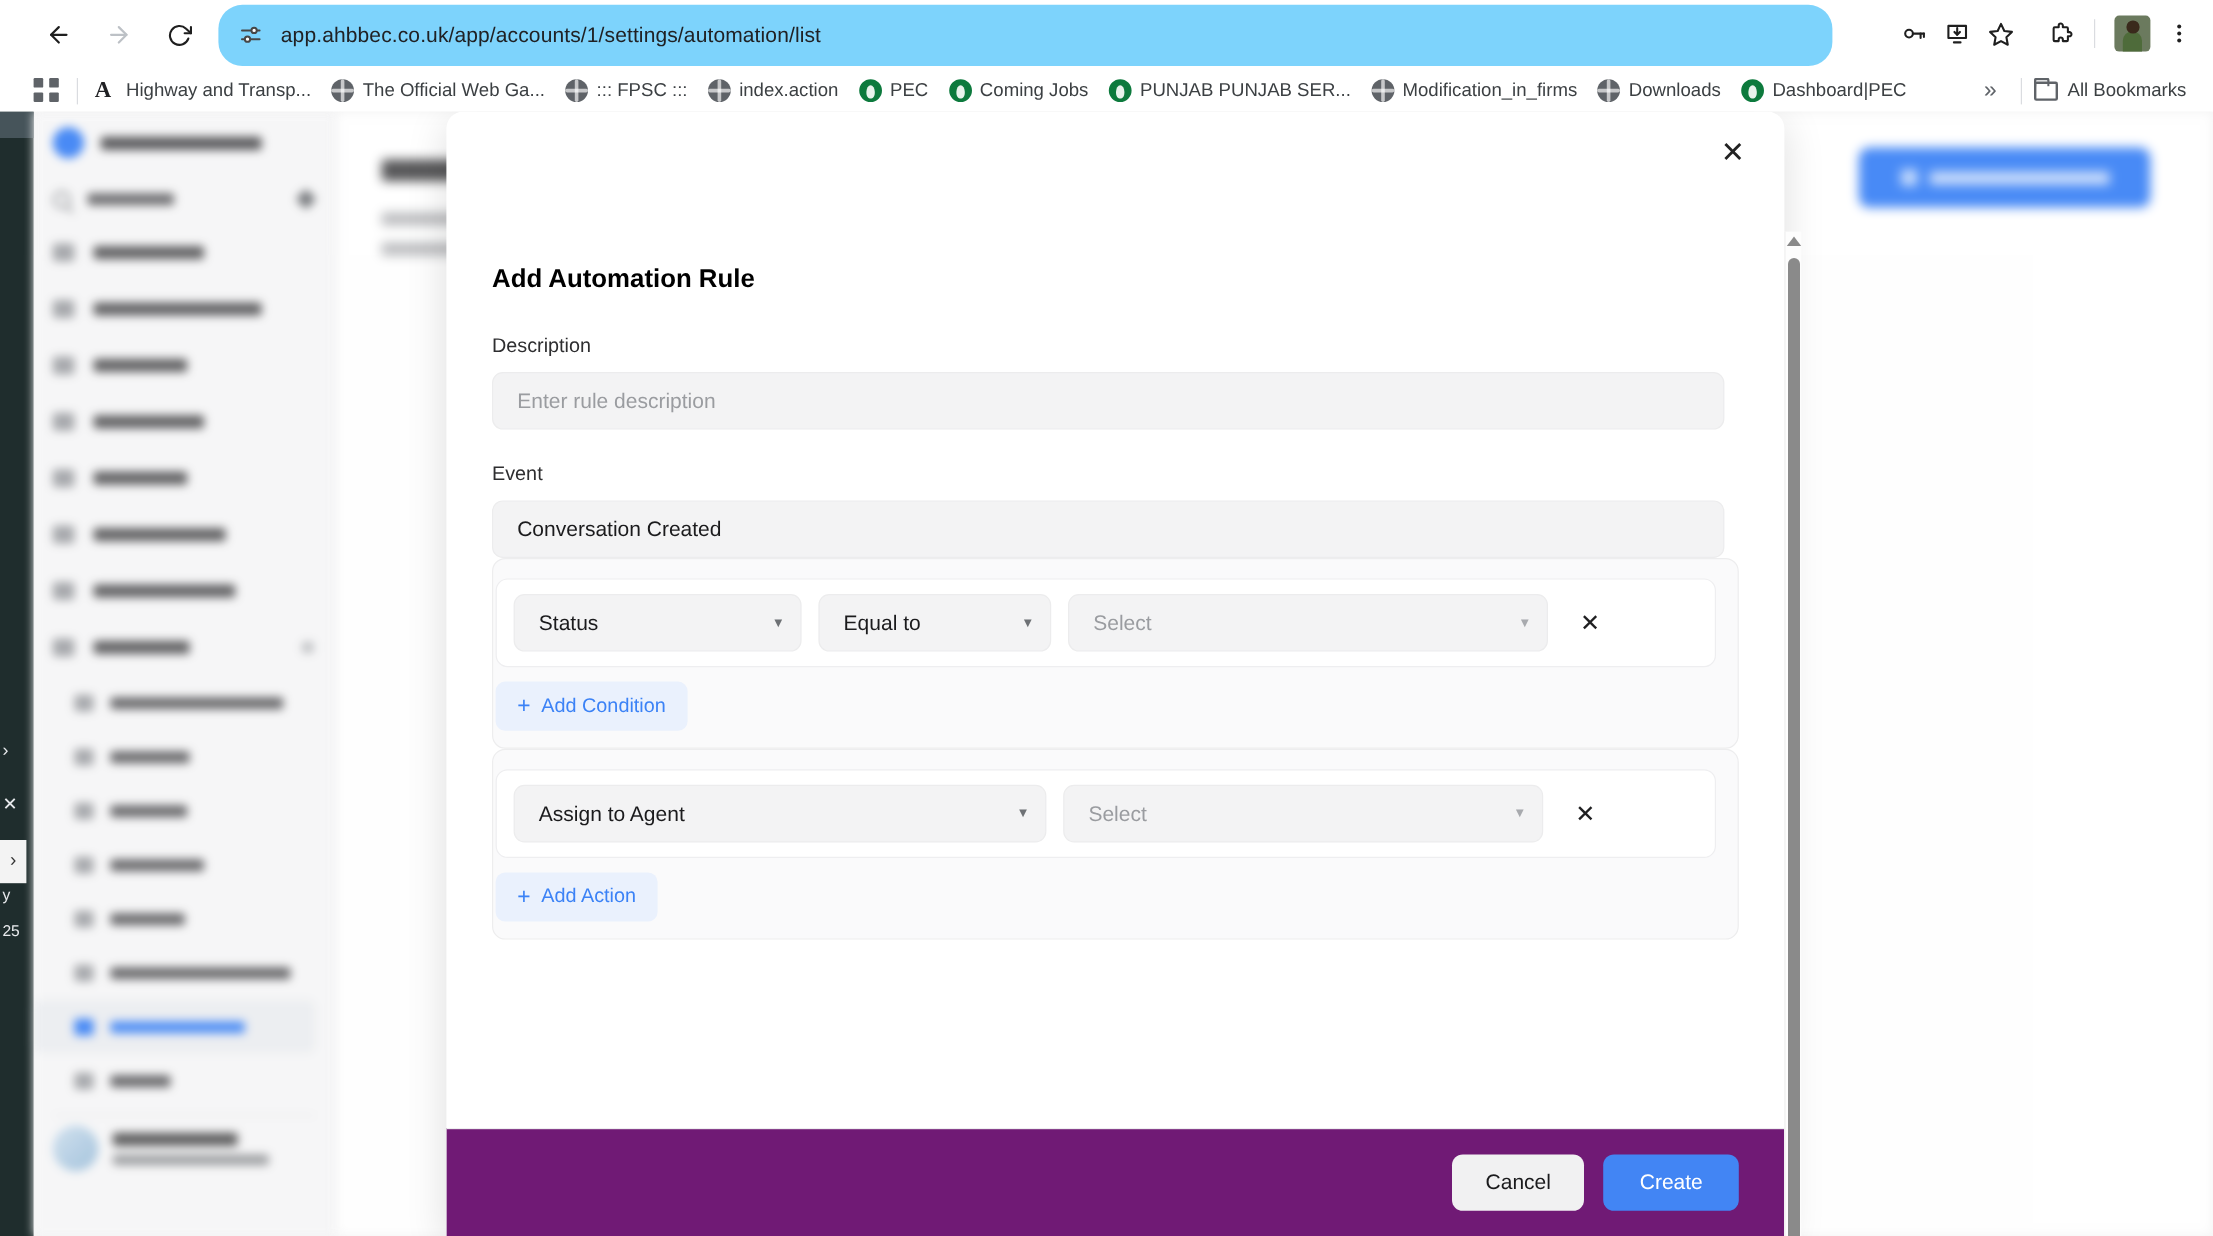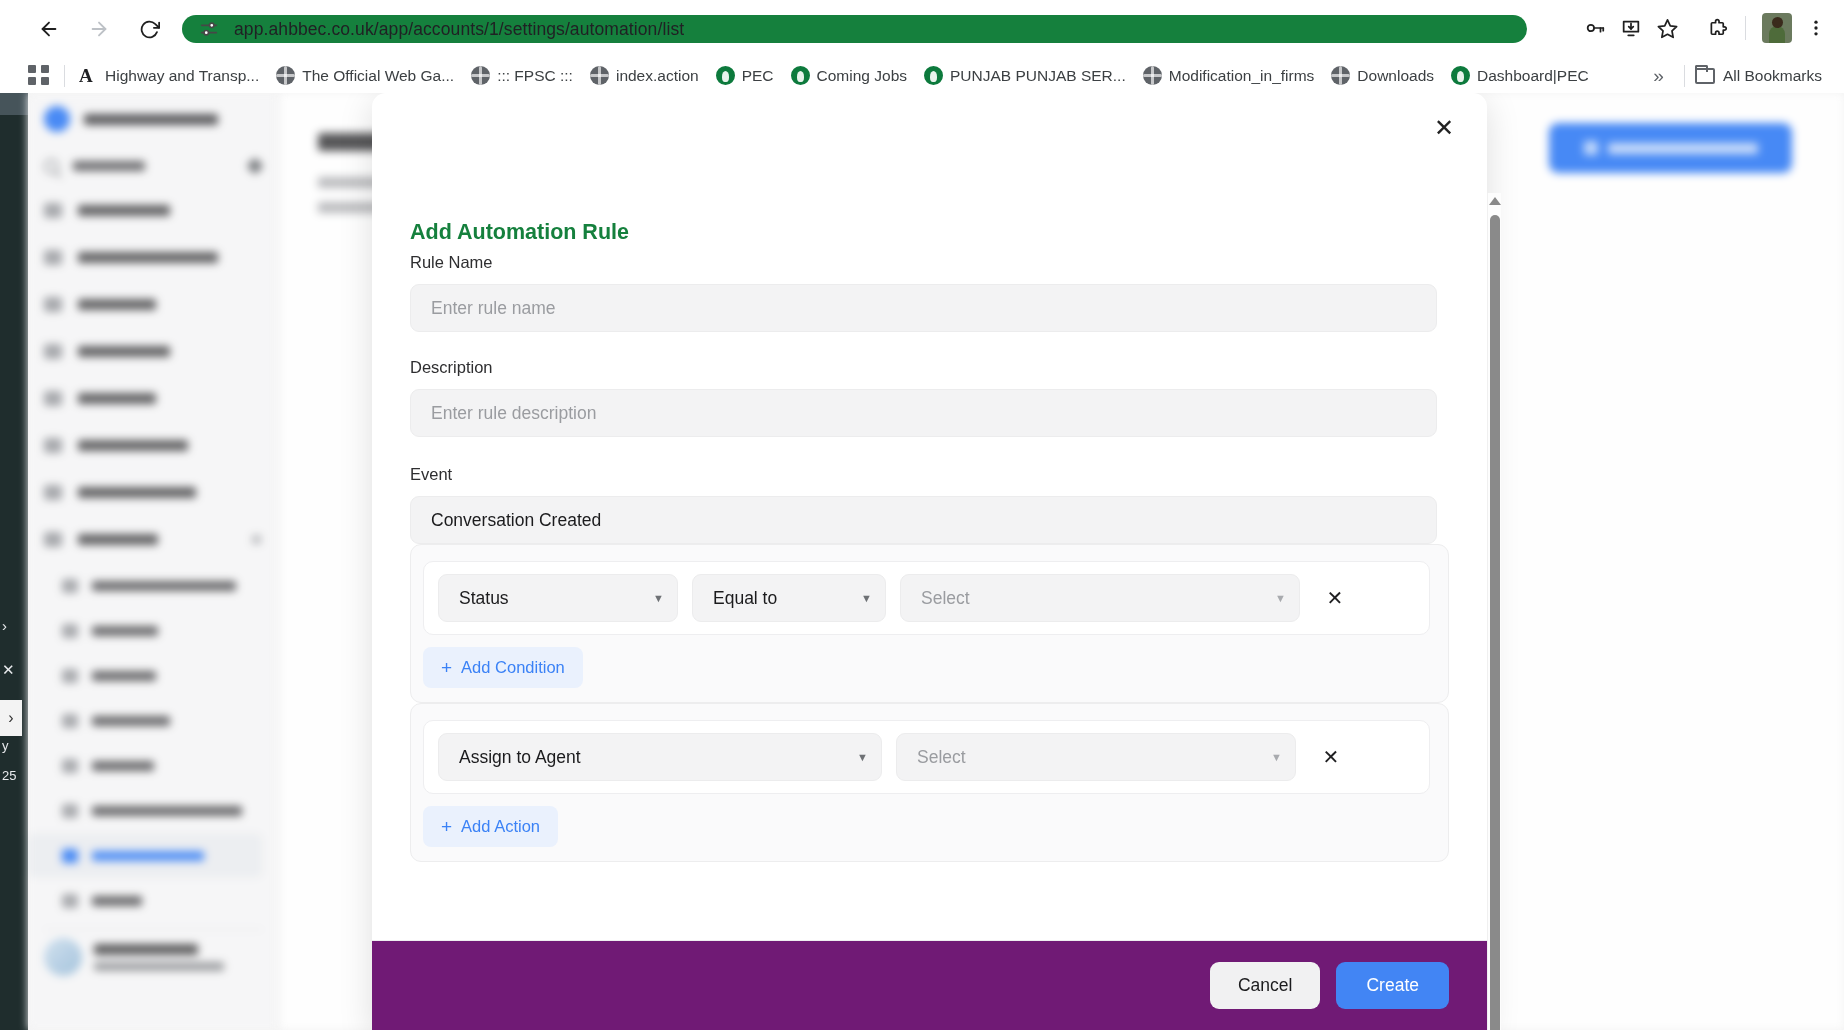--- a/index.html
+++ b/index.html
@@ -21,22 +21,22 @@
     display: flex; align-items: center;
   }
   .nav-btn {
     width: 42px; height: 42px; margin-left: 8px;
     display: flex; align-items: center; justify-content: center;
     border-radius: 50%; color: #1f1f1f; cursor: pointer;
   }
   .nav-btn:first-child { margin-left: 28px; }
   .nav-btn.disabled { color: #bdc1c6; }
   #omnibox {
-    flex: 1; height: 28px; margin-left: 12px; margin-right: 10px;
-    background: #15803d; border-radius: 20px;
+    flex: 1; height: 51px; margin-left: 12px; margin-right: 10px;
+    background: #7dd3fc; border-radius: 20px;
     display: flex; align-items: center; padding: 0 16px;
     max-width: 1345px;
   }
   #site-info-icon { width: 22px; height: 22px; margin-right: 14px; flex-shrink: 0; color:#474747; }
   #url-text {
     font-size: 17.5px; color: #202124; letter-spacing: .1px;
     white-space: nowrap; overflow: hidden;
   }
   .tb-icon {
     width: 36px; height: 36px; display: flex; align-items: center; justify-content: center;
@@ -159,21 +159,21 @@
     background:#ffffff; border-radius:14px 14px 0 0;
     box-shadow: 0 8px 34px rgba(0,0,0,.13);
     overflow:hidden;
   }
   #modal-close {
     position:absolute; right:26px; top:18px; width:34px;height:34px;
     display:flex;align-items:center;justify-content:center;
     font-size:24px; color:#222; cursor:pointer; line-height:1; font-weight:300;
   }
   #modal-title {
-    position:absolute; left:38px; top:127px; font-size:21.5px; font-weight:bold; color:#15803d;
+    position:absolute; left:38px; top:127px; font-size:21.5px; font-weight:bold; color:#000000;
   }
   #modal-body { position:absolute; left:0; top:160px; width:1115px; }
   .field-group { padding: 0 38px; margin-bottom: 0; }
   .field-label { font-size:16.5px; color:#2e2e30; margin-bottom:12px; display:block; }
   .text-input {
     width:1027px; height:48px; background:#f3f3f4; border:1px solid #ececed;
     border-radius:9px; padding:0 20px; font-size:17.5px; color:#1b1b1d;
     font-family:"Liberation Sans", sans-serif; outline:none;
   }
   .text-input::placeholder { color:#9a9ca0; }
@@ -185,21 +185,21 @@
   }
   .sel-box {
     background:#f3f3f4; border:1px solid #ececed; border-radius:9px;
     height:48px; display:flex; align-items:center; padding:0 34px 0 20px;
     font-size:17.5px; color:#1b1b1d; cursor:pointer; white-space:nowrap; overflow:hidden;
   }
   .sel-box.placeholder { color:#9a9ca0; }
 
   .panel {
     margin:0 38px; background:#fafafb; border:1px solid #ededee; border-radius:11px;
-    padding:16px 18px 14px 12px;
+    padding:16px 18px 14px 2px;
   }
   .row {
     background:#ffffff; border:1px solid #eeeef0; border-radius:10px;
     padding:12px 14px; display:flex; align-items:center; gap:14px;
   }
   .row-x {
     width:34px;height:34px;display:flex;align-items:center;justify-content:center;
     color:#1f1f21;font-size:20px;cursor:pointer;margin-left:4px;font-weight:300;
   }
   .add-btn {
@@ -493,24 +493,20 @@
   </div>
 
   <div id="modal-overlay">
     <div id="modal">
 
       <div id="modal-close">✕</div>
       <div id="modal-title">Add Automation Rule</div>
 
       <div id="modal-body">
 
-        <div class="field-group">
-          <label class="field-label">Rule Name</label>
-          <input class="text-input" type="text" placeholder="Enter rule name" style="">
-        </div>
 
         <div class="field-group" style="margin-top:26px">
           <label class="field-label">Description</label>
           <input class="text-input" type="text" placeholder="Enter rule description" style="">
         </div>
 
         <div class="field-group" style="margin-top:28px">
           <label class="field-label">Event</label>
           <div class="sel-wrap" style="width:1157px">
             <div class="sel-box" style="width:1027px">Conversation Created</div>

